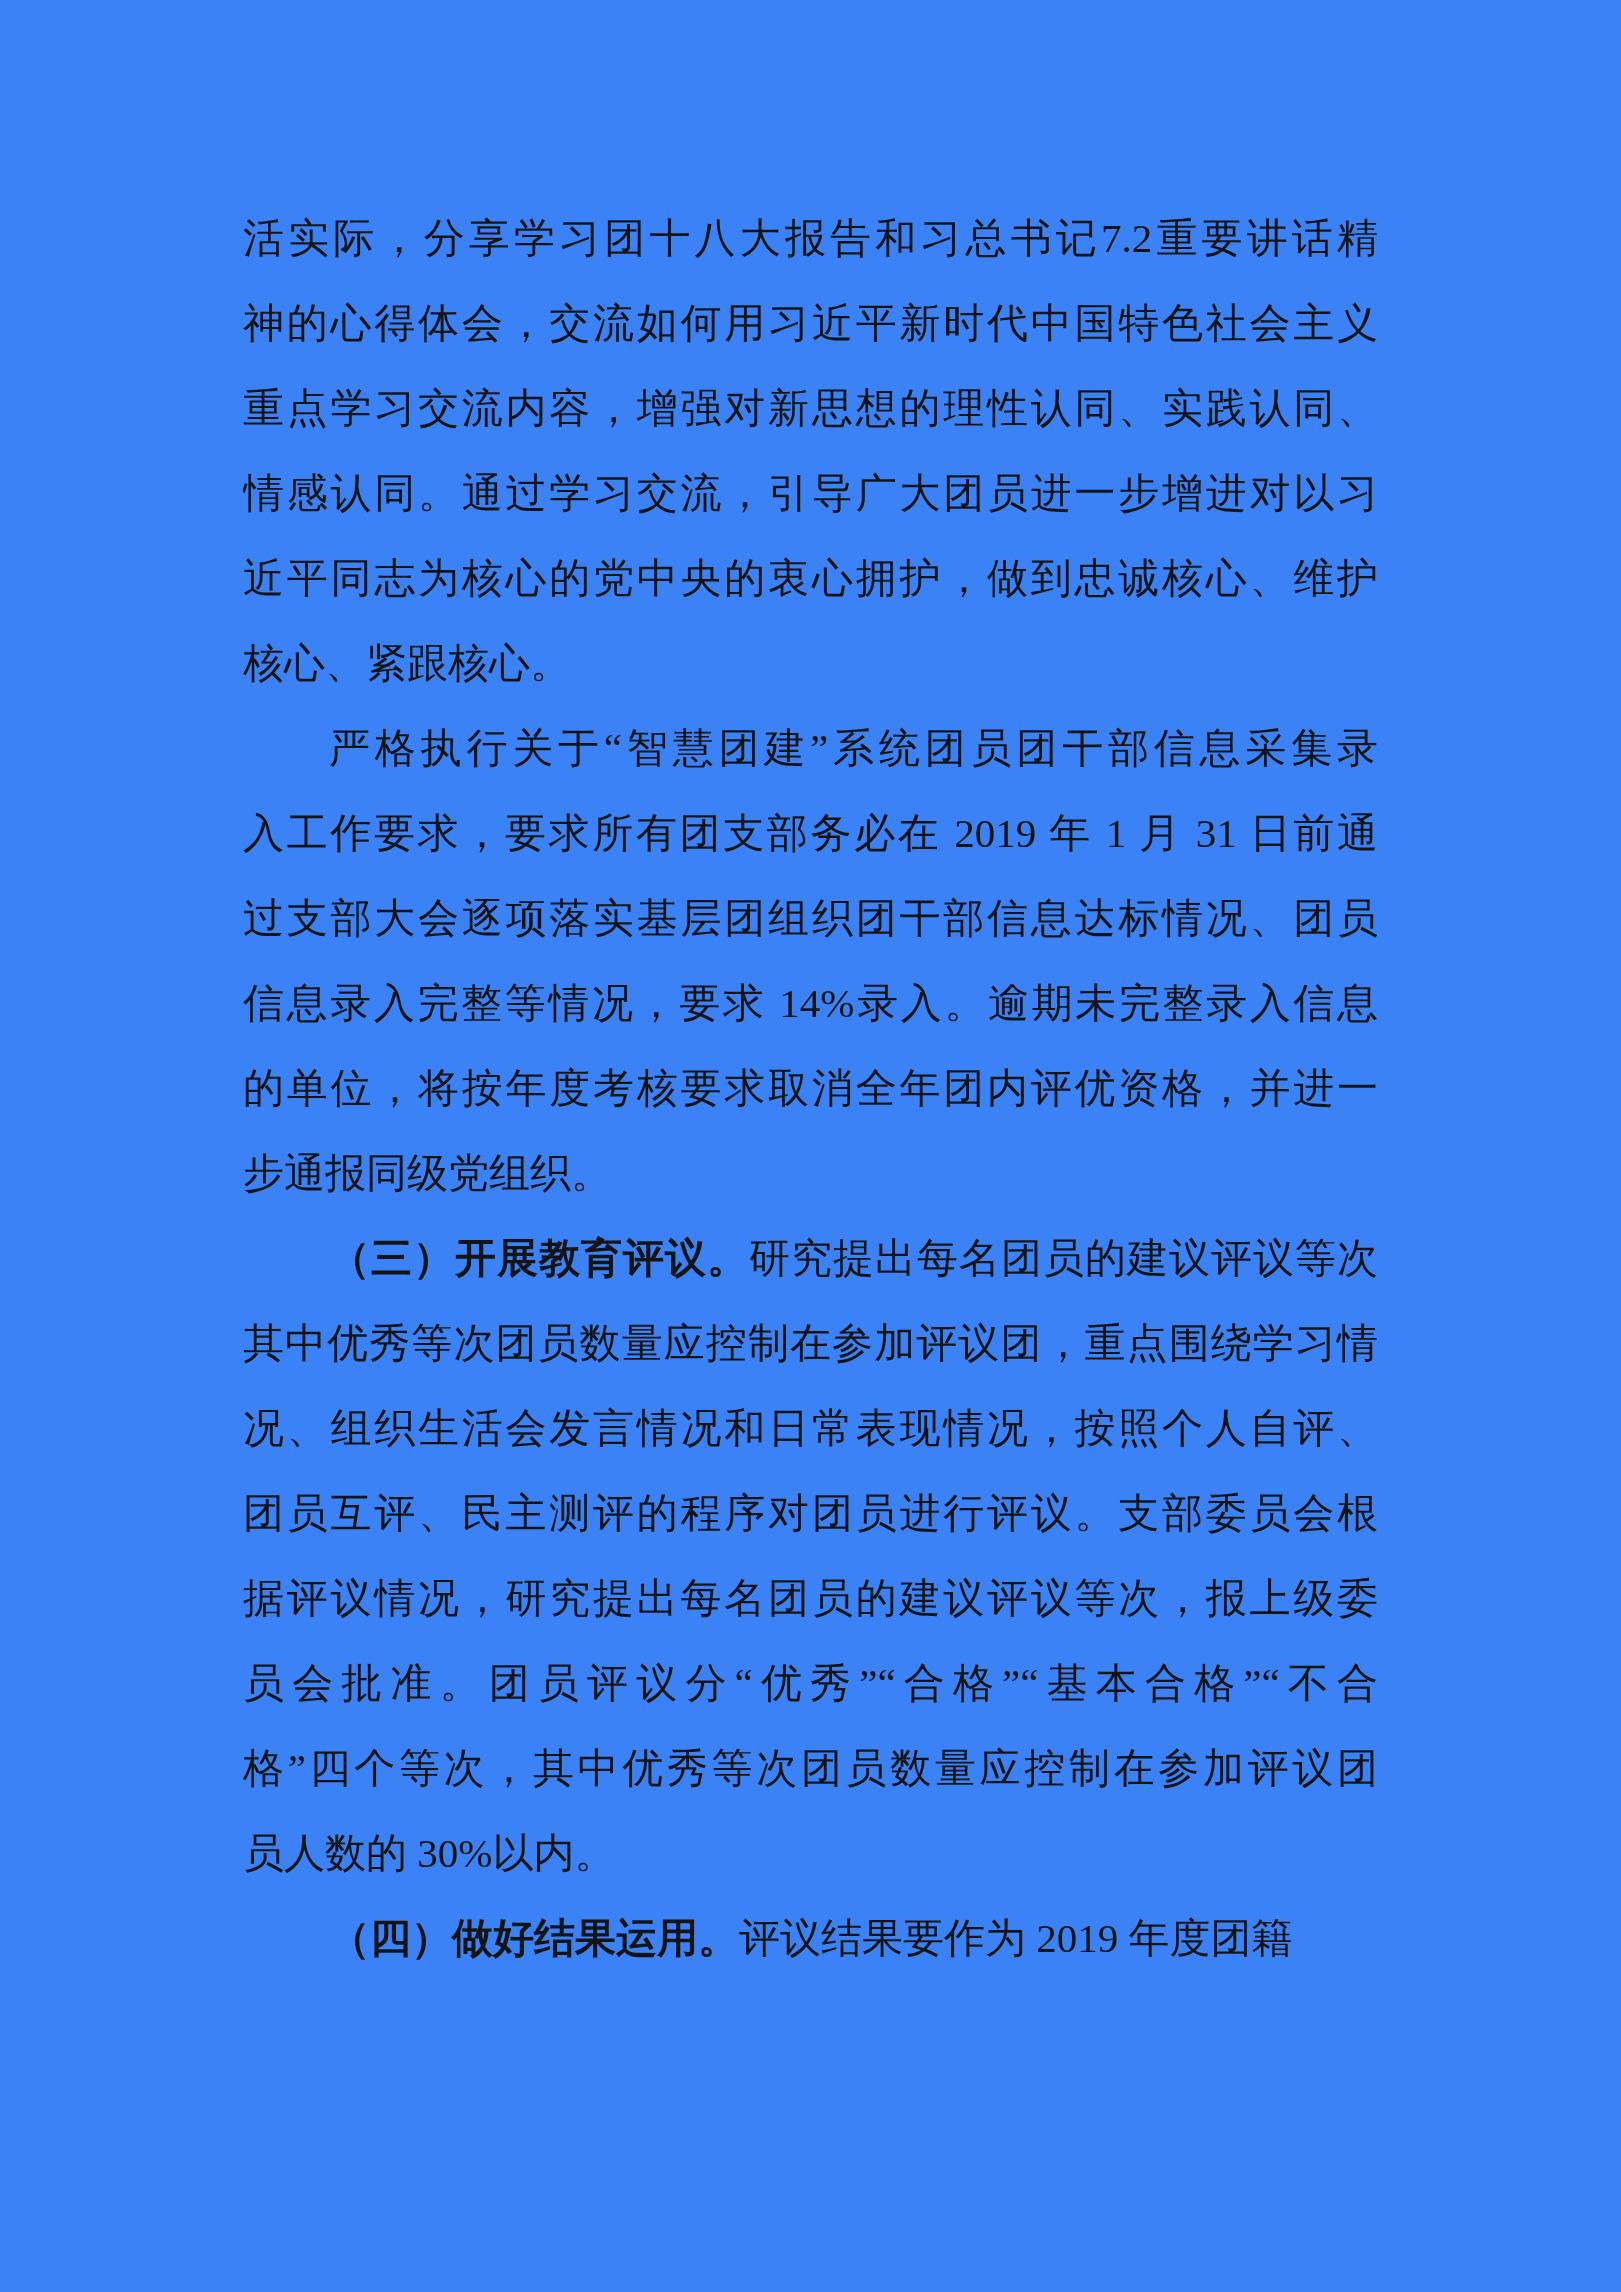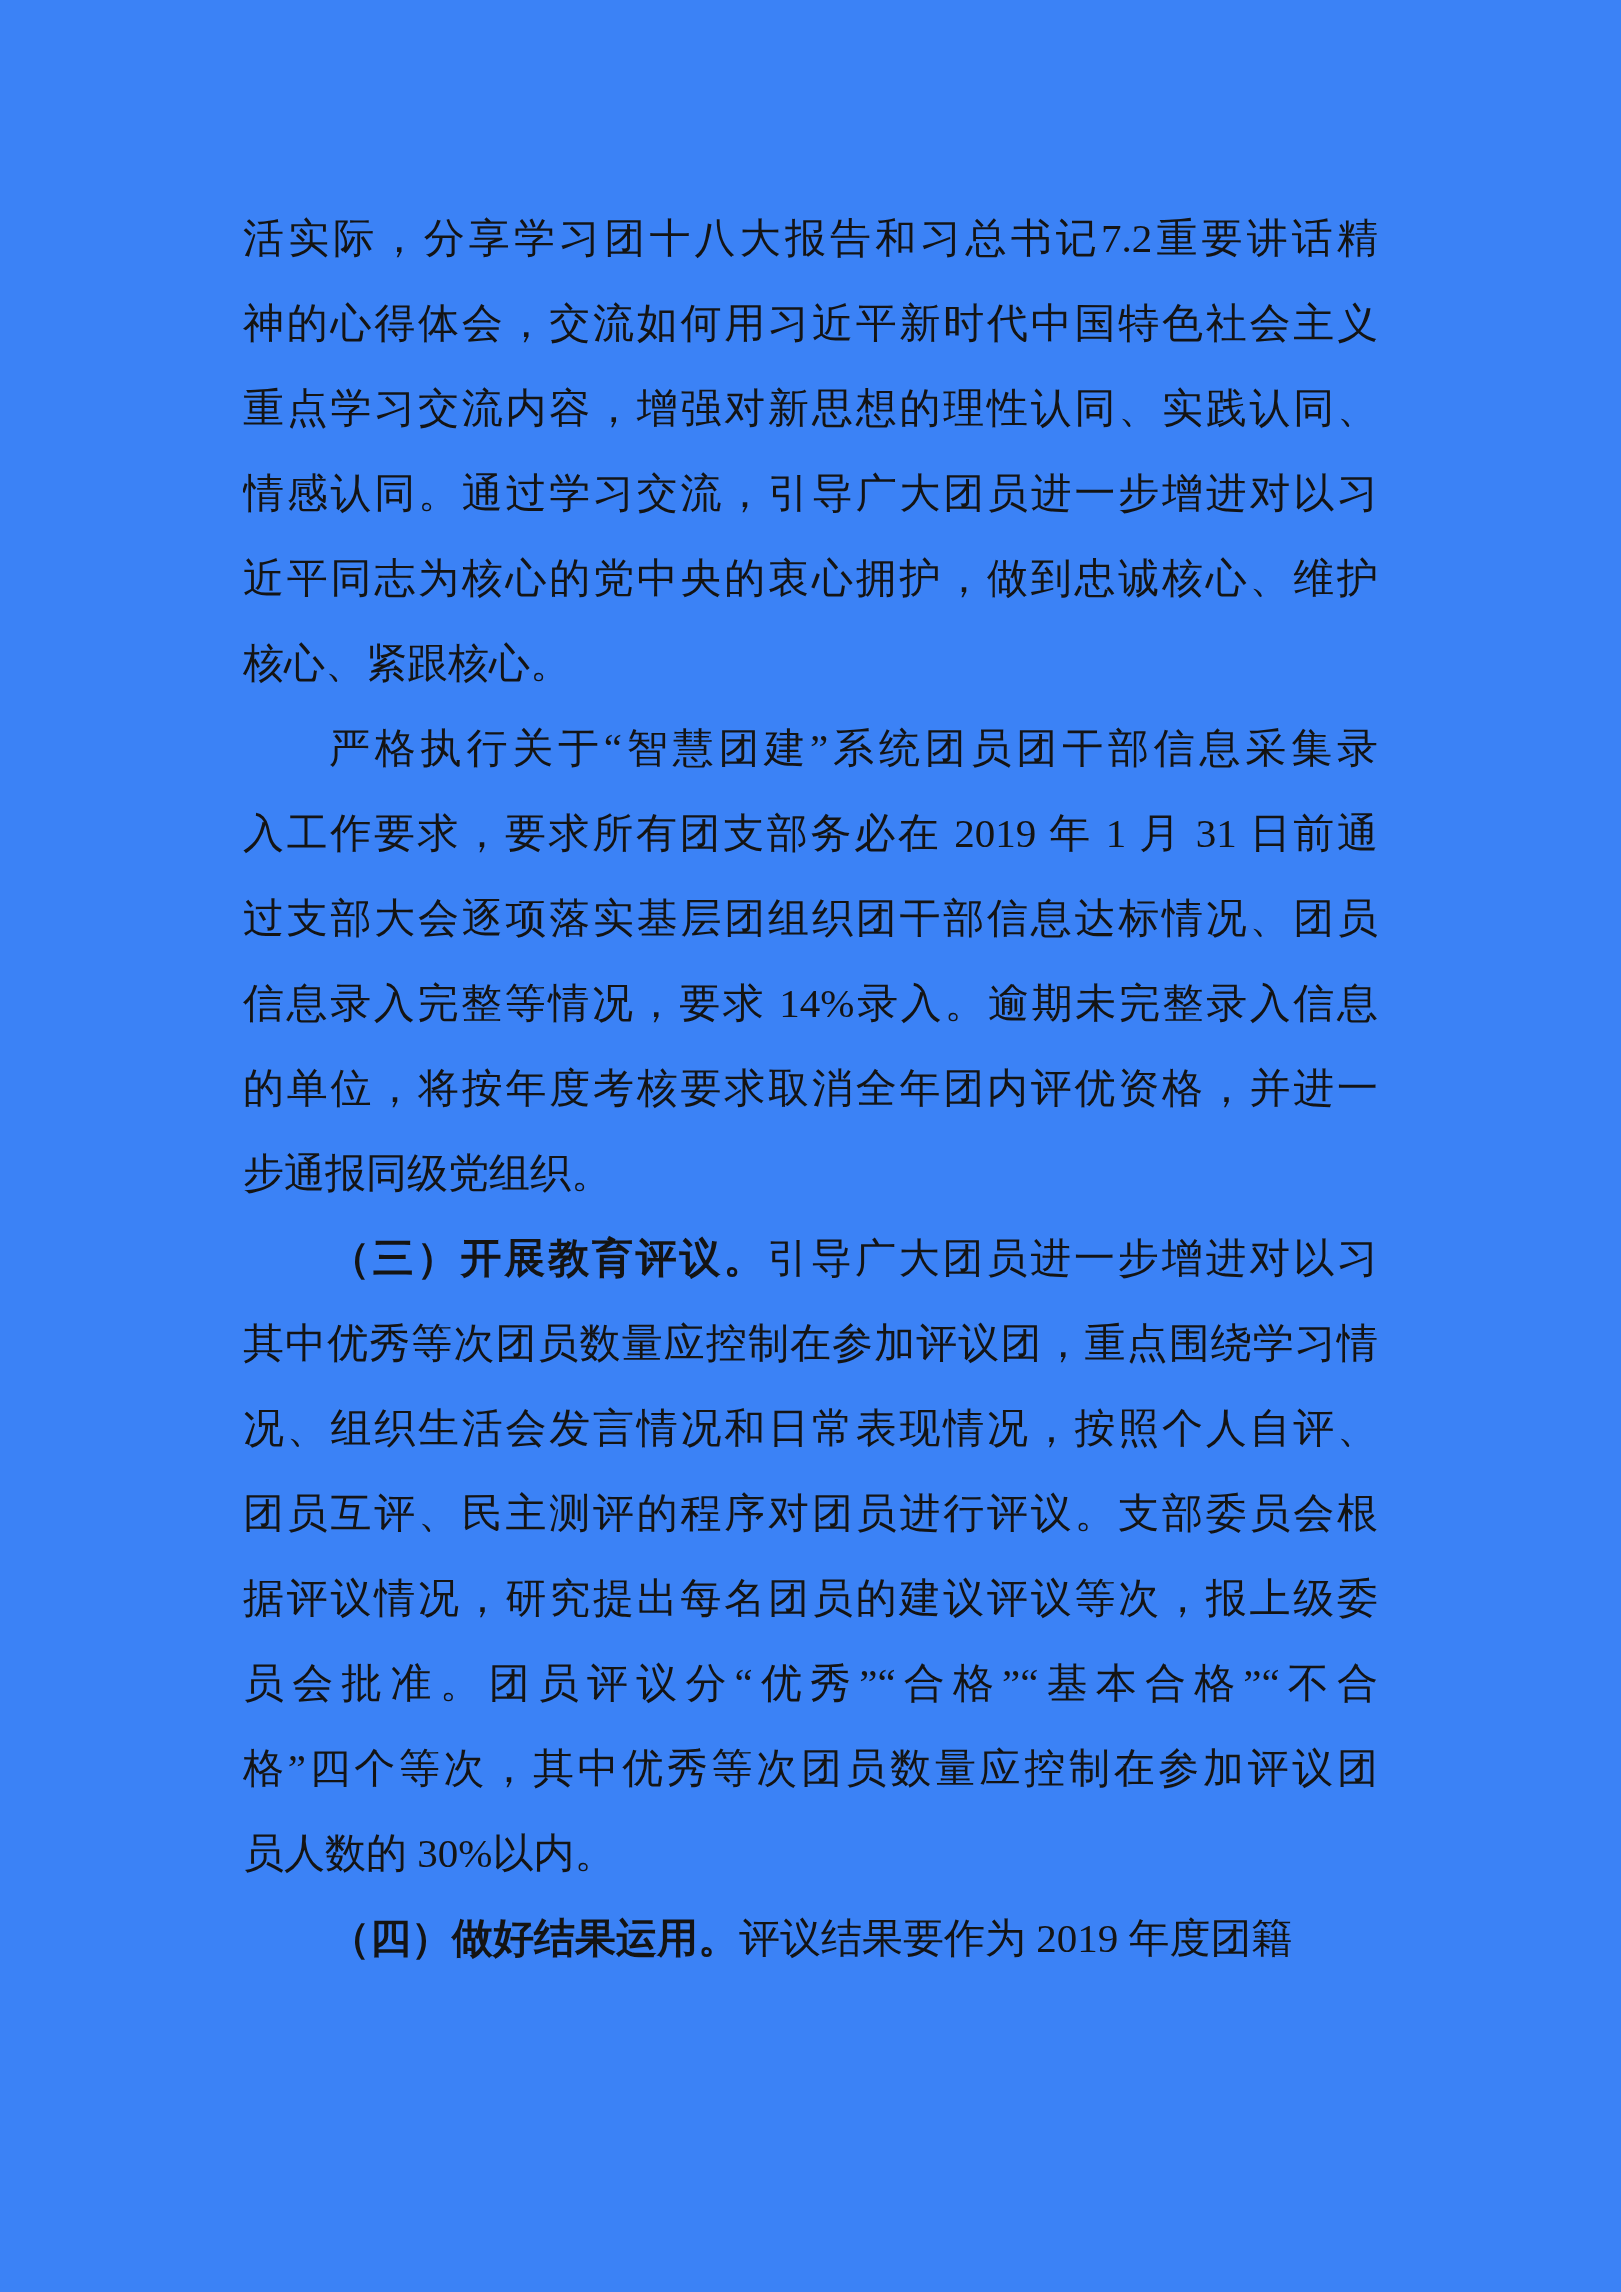--- a/index.html
+++ b/index.html
@@ -65,21 +65,21 @@
       </div>
       <div class="paragraph">
         <div class="line indent"><span class="seg">严格执行关于“智慧团建”系统团员团干部信息采集录</span></div>
         <div class="line"><span class="seg">入工作要求，要求所有团支部务必在 2019 年 1 月 31 日前通</span></div>
         <div class="line"><span class="seg">过支部大会逐项落实基层团组织团干部信息达标情况、团员</span></div>
         <div class="line"><span class="seg">信息录入完整等情况，要求 14%录入。逾期未完整录入信息</span></div>
         <div class="line"><span class="seg">的单位，将按年度考核要求取消全年团内评优资格，并进一</span></div>
         <div class="line flush"><span class="seg">步通报同级党组织。</span></div>
       </div>
       <div class="paragraph">
-        <div class="line indent"><span class="seg bold">（三）开展教育评议。</span><span class="seg">引导广大团员进一步增进对以习</span></div>
+        <div class="line indent"><span class="seg bold">（三）开展教育评议。</span><span class="seg">研究提出每名团员的建议评议等次</span></div>
         <div class="line"><span class="seg">其中优秀等次团员数量应控制在参加评议团，重点围绕学习情</span></div>
         <div class="line"><span class="seg">况、组织生活会发言情况和日常表现情况，按照个人自评、</span></div>
         <div class="line"><span class="seg">团员互评、民主测评的程序对团员进行评议。支部委员会根</span></div>
         <div class="line"><span class="seg">据评议情况，研究提出每名团员的建议评议等次，报上级委</span></div>
         <div class="line"><span class="seg">员会批准。团员评议分“优秀”“合格”“基本合格”“不合</span></div>
         <div class="line"><span class="seg">格”四个等次，其中优秀等次团员数量应控制在参加评议团</span></div>
         <div class="line flush"><span class="seg">员人数的 30%以内。</span></div>
       </div>
       <div class="paragraph">
         <div class="line flush indent"><span class="seg bold">（四）做好结果运用。</span><span class="seg">评议结果要作为 2019 年度团籍</span></div>

